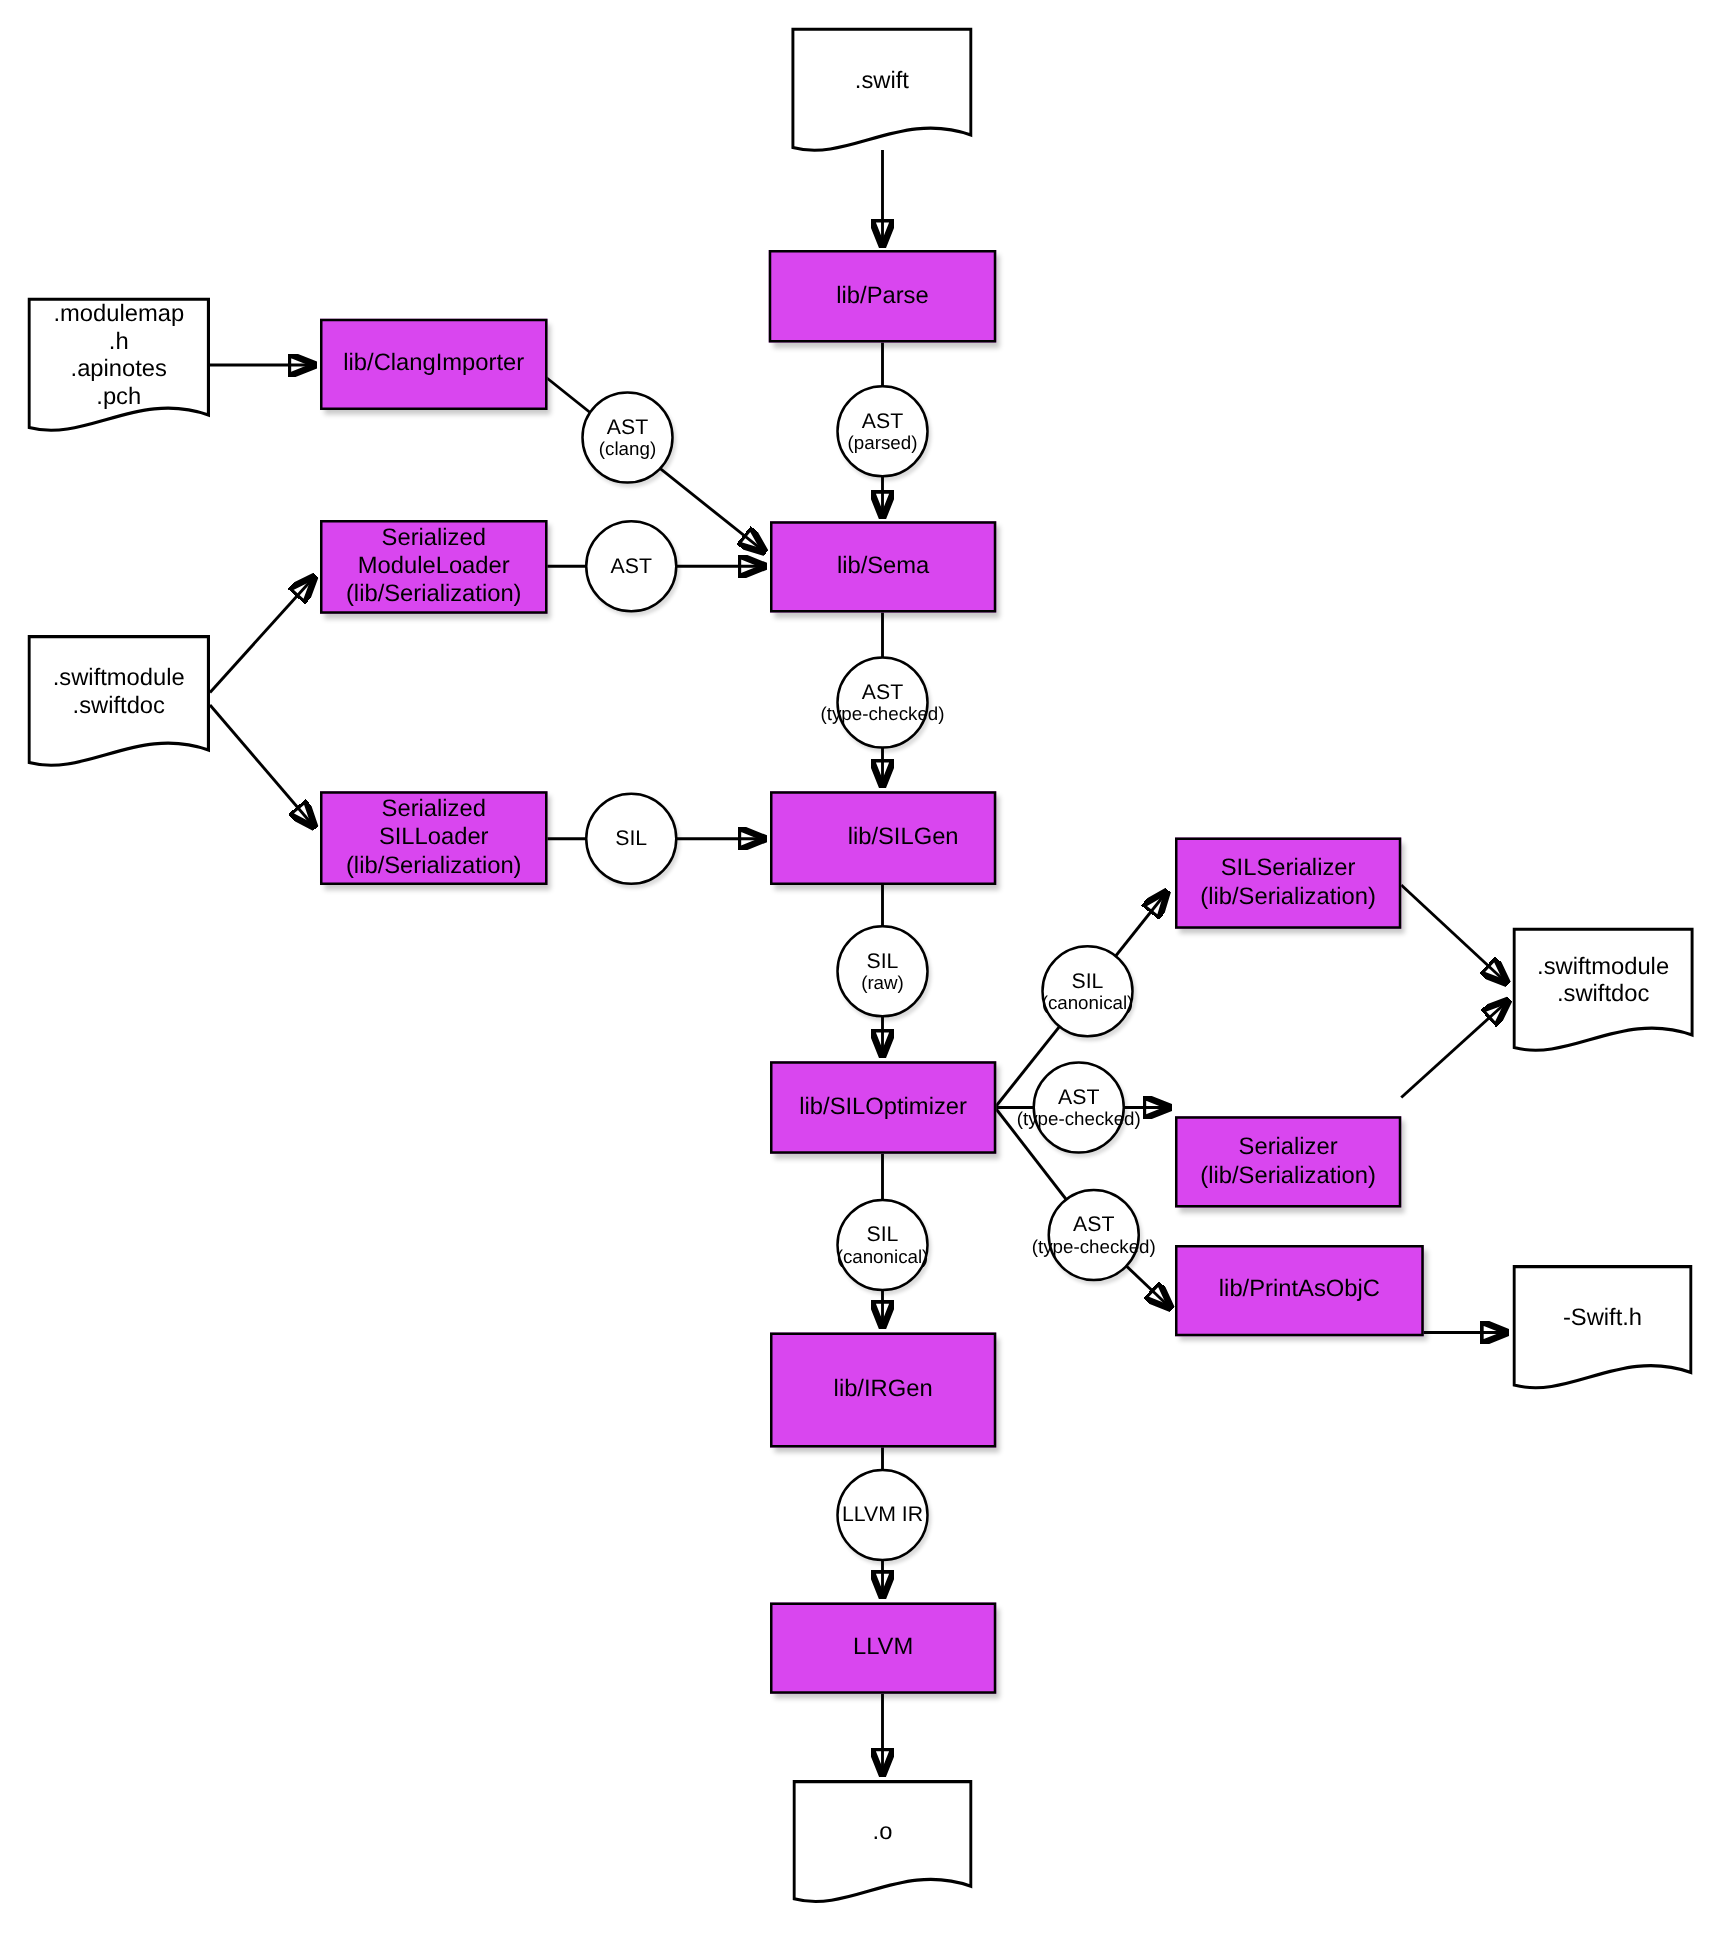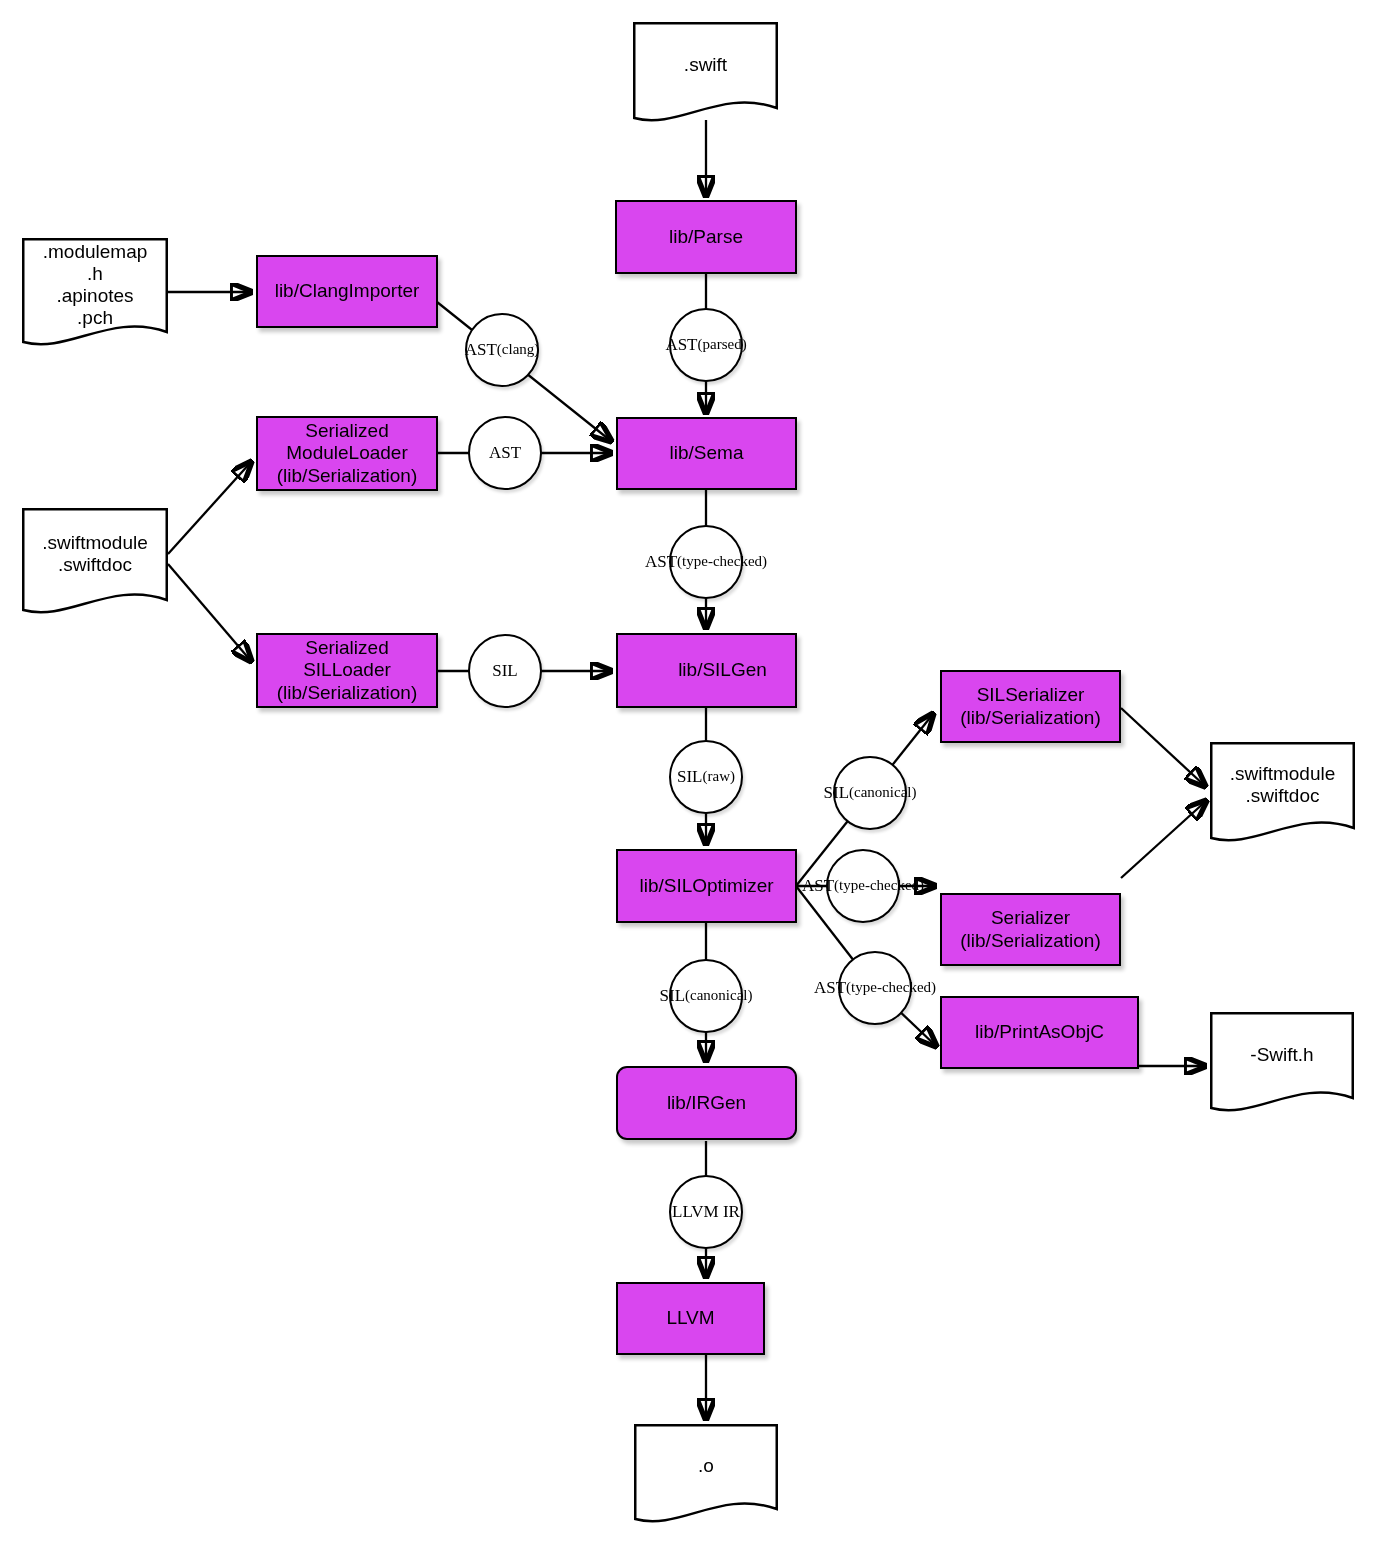--- a/index.html
+++ b/index.html
@@ -30,23 +30,22 @@
 
   
   .badge{
     position:absolute;z-index:3;
     box-sizing:border-box;
     width:74px;height:74px;
     background:#fff;
     border:2.5px solid #000;
     border-radius:50%;
     box-shadow:2px 3px 3px rgba(0,0,0,0.14);
-    display:flex;flex-direction:row;align-items:center;justify-content:center;
+    display:flex;flex-direction:column;align-items:center;justify-content:center;
     text-align:center;
-    font-family:Liberation Serif, serif;
   }
   .badge .b1{font-size:17px;line-height:1.15;white-space:nowrap;}
   .badge .b2{font-size:15px;line-height:1.15;white-space:nowrap;}
   .badge span:empty{display:none;}
 
   
   .doc{position:absolute;z-index:2;}
   .doc svg{position:absolute;left:0;top:0;display:block;}
   .doc .doc-label{
     position:absolute;left:0;right:0;top:0;z-index:2;
@@ -177,25 +176,25 @@
 
   <div class="box" style="left:940px;top:850px;width:181px;height:73px;margin-top:43px;">
     <span>Serializer
 (lib/Serialization)</span>
   </div>
 
   <div class="box" style="left:940px;top:996px;width:199px;height:73px;">
     <span>lib/PrintAsObjC</span>
   </div>
 
-  <div class="box" style="left:616px;top:1066px;width:181px;height:74px;border-radius:11px;">
+  <div class="box" style="left:616px;top:1066px;width:181px;height:92px;">
     <span>lib/IRGen</span>
   </div>
 
-  <div class="box" style="left:616px;top:1282px;width:149px;height:73px;">
+  <div class="box" style="left:616px;top:1282px;width:181px;height:73px;">
     <span>LLVM</span>
   </div>
 
   <div class="badge" style="left:465px;top:313px;">
     <span class="b1">AST</span>
     <span class="b2">(clang)</span>
   </div>
 
   <div class="badge" style="left:669px;top:308px;">
     <span class="b1">AST</span>

